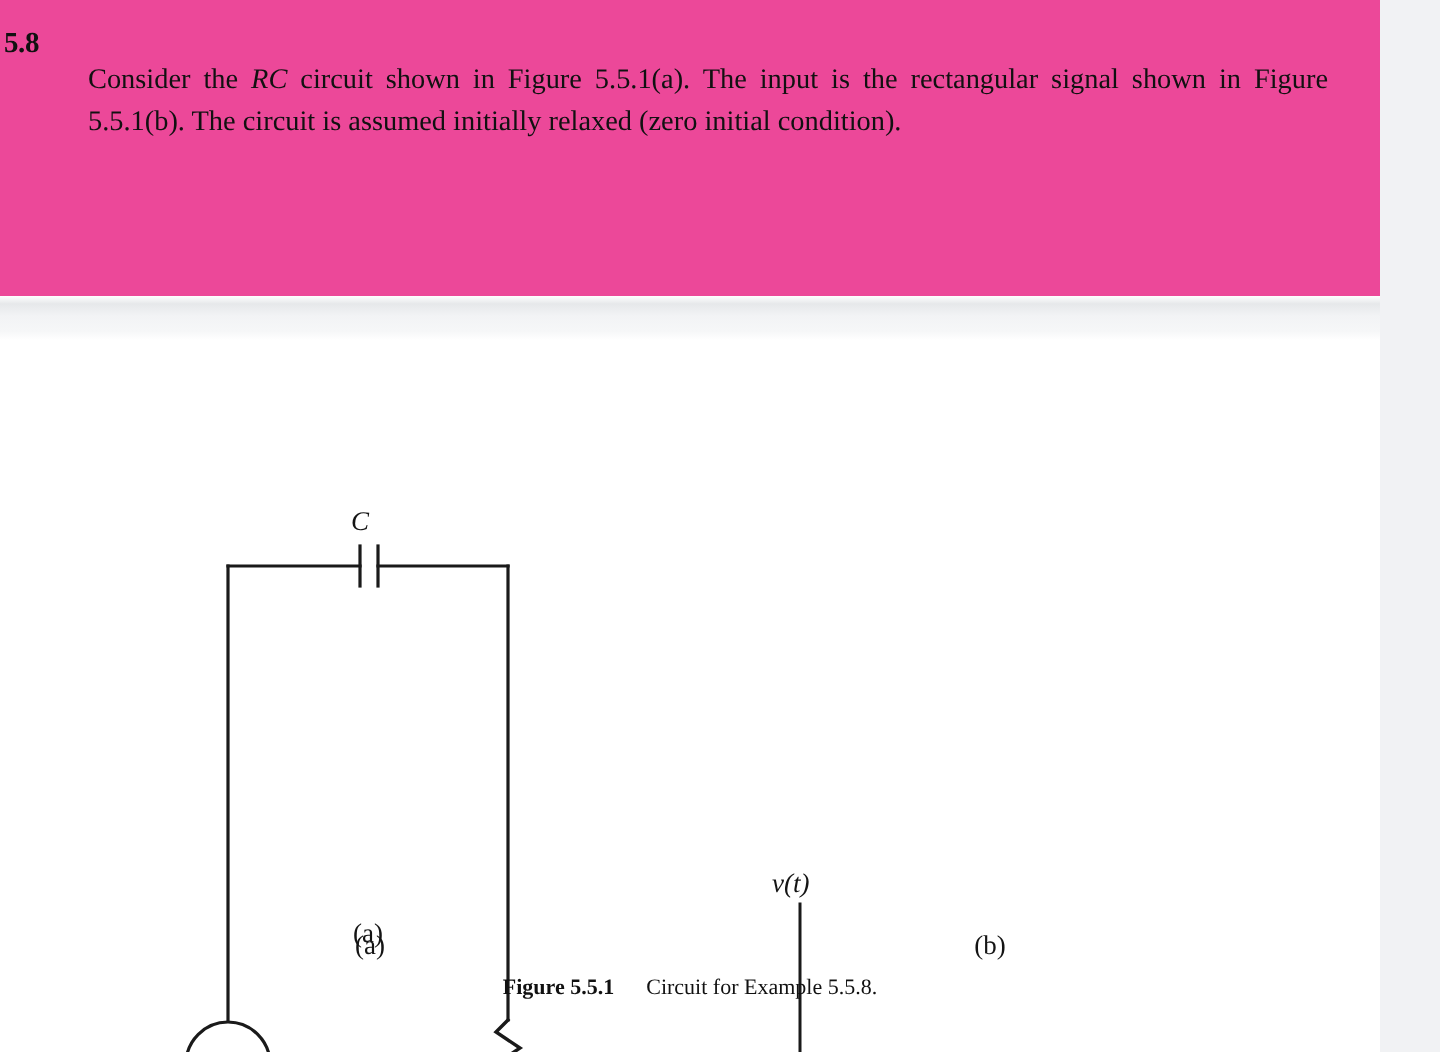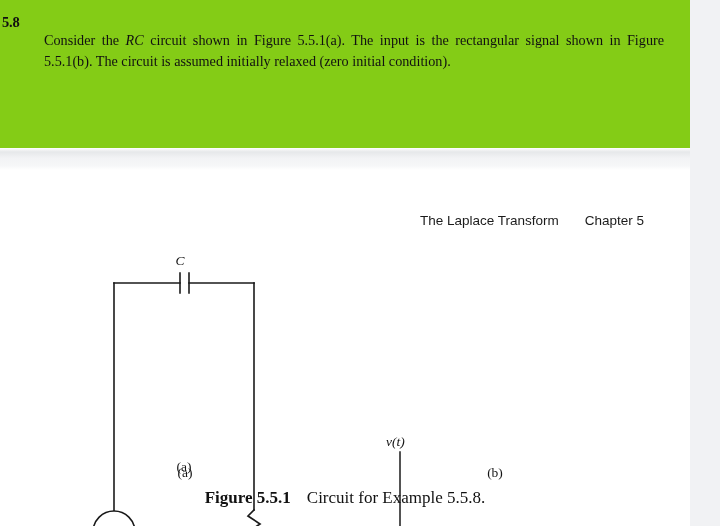--- a/index.html
+++ b/index.html
@@ -16,21 +16,21 @@
     background: #ffffff;
     font-family: "Liberation Serif", serif;
   }
 
   
   #problem-block {
     position: absolute;
     left: 0; top: 0;
     width: 690px;
     height: 150px;
-    background: #84cc16;
+    background: #ec4899;
   }
   #problem-number {
     position: absolute;
     left: 2px;
     top: 14px;
     font-family: "Liberation Serif", serif;
     font-weight: bold;
     font-size: 14.5px;
     color: #111;
     letter-spacing: -0.2px;
@@ -123,21 +123,21 @@
   }
 
   
   #figure-caption {
     position: absolute;
     left: 0;
     top: 488px;
     width: 690px;
     text-align: center;
     font-family: "Liberation Serif", serif;
-    font-size: 17px;
+    font-size: 11px;
     color: #111;
     white-space: nowrap;
   }
   #figure-caption .cap-bold {
     font-weight: bold;
   }
   #figure-caption .cap-text {
     margin-left: 16px;
   }
 </style>
@@ -148,23 +148,20 @@
 
   <div id="problem-block">
     <div id="problem-number">5.8</div>
     <div id="problem-text">Consider the <i>RC</i> circuit shown in Figure 5.5.1(a). The input is the rectangular signal shown in Figure 5.5.1(b). The circuit is assumed initially relaxed (zero initial condition).</div>
   </div>
 
   <div id="divider-band"></div>
 
   <div id="figure-page">
 
-    <div id="running-head">
-      <span>The Laplace Transform</span><span class="chapter">Chapter 5</span>
-    </div>
 
     <svg id="figure-svg" viewBox="0 0 690 356">
 
       <g stroke="#1a1a1a" fill="none" stroke-width="1.6" stroke-linecap="square">
 
         <path d="M114,113 L180,113"></path>
 
         <path d="M189,113 L254,113"></path>
 
         <path d="M180,103 L180,123"></path>

